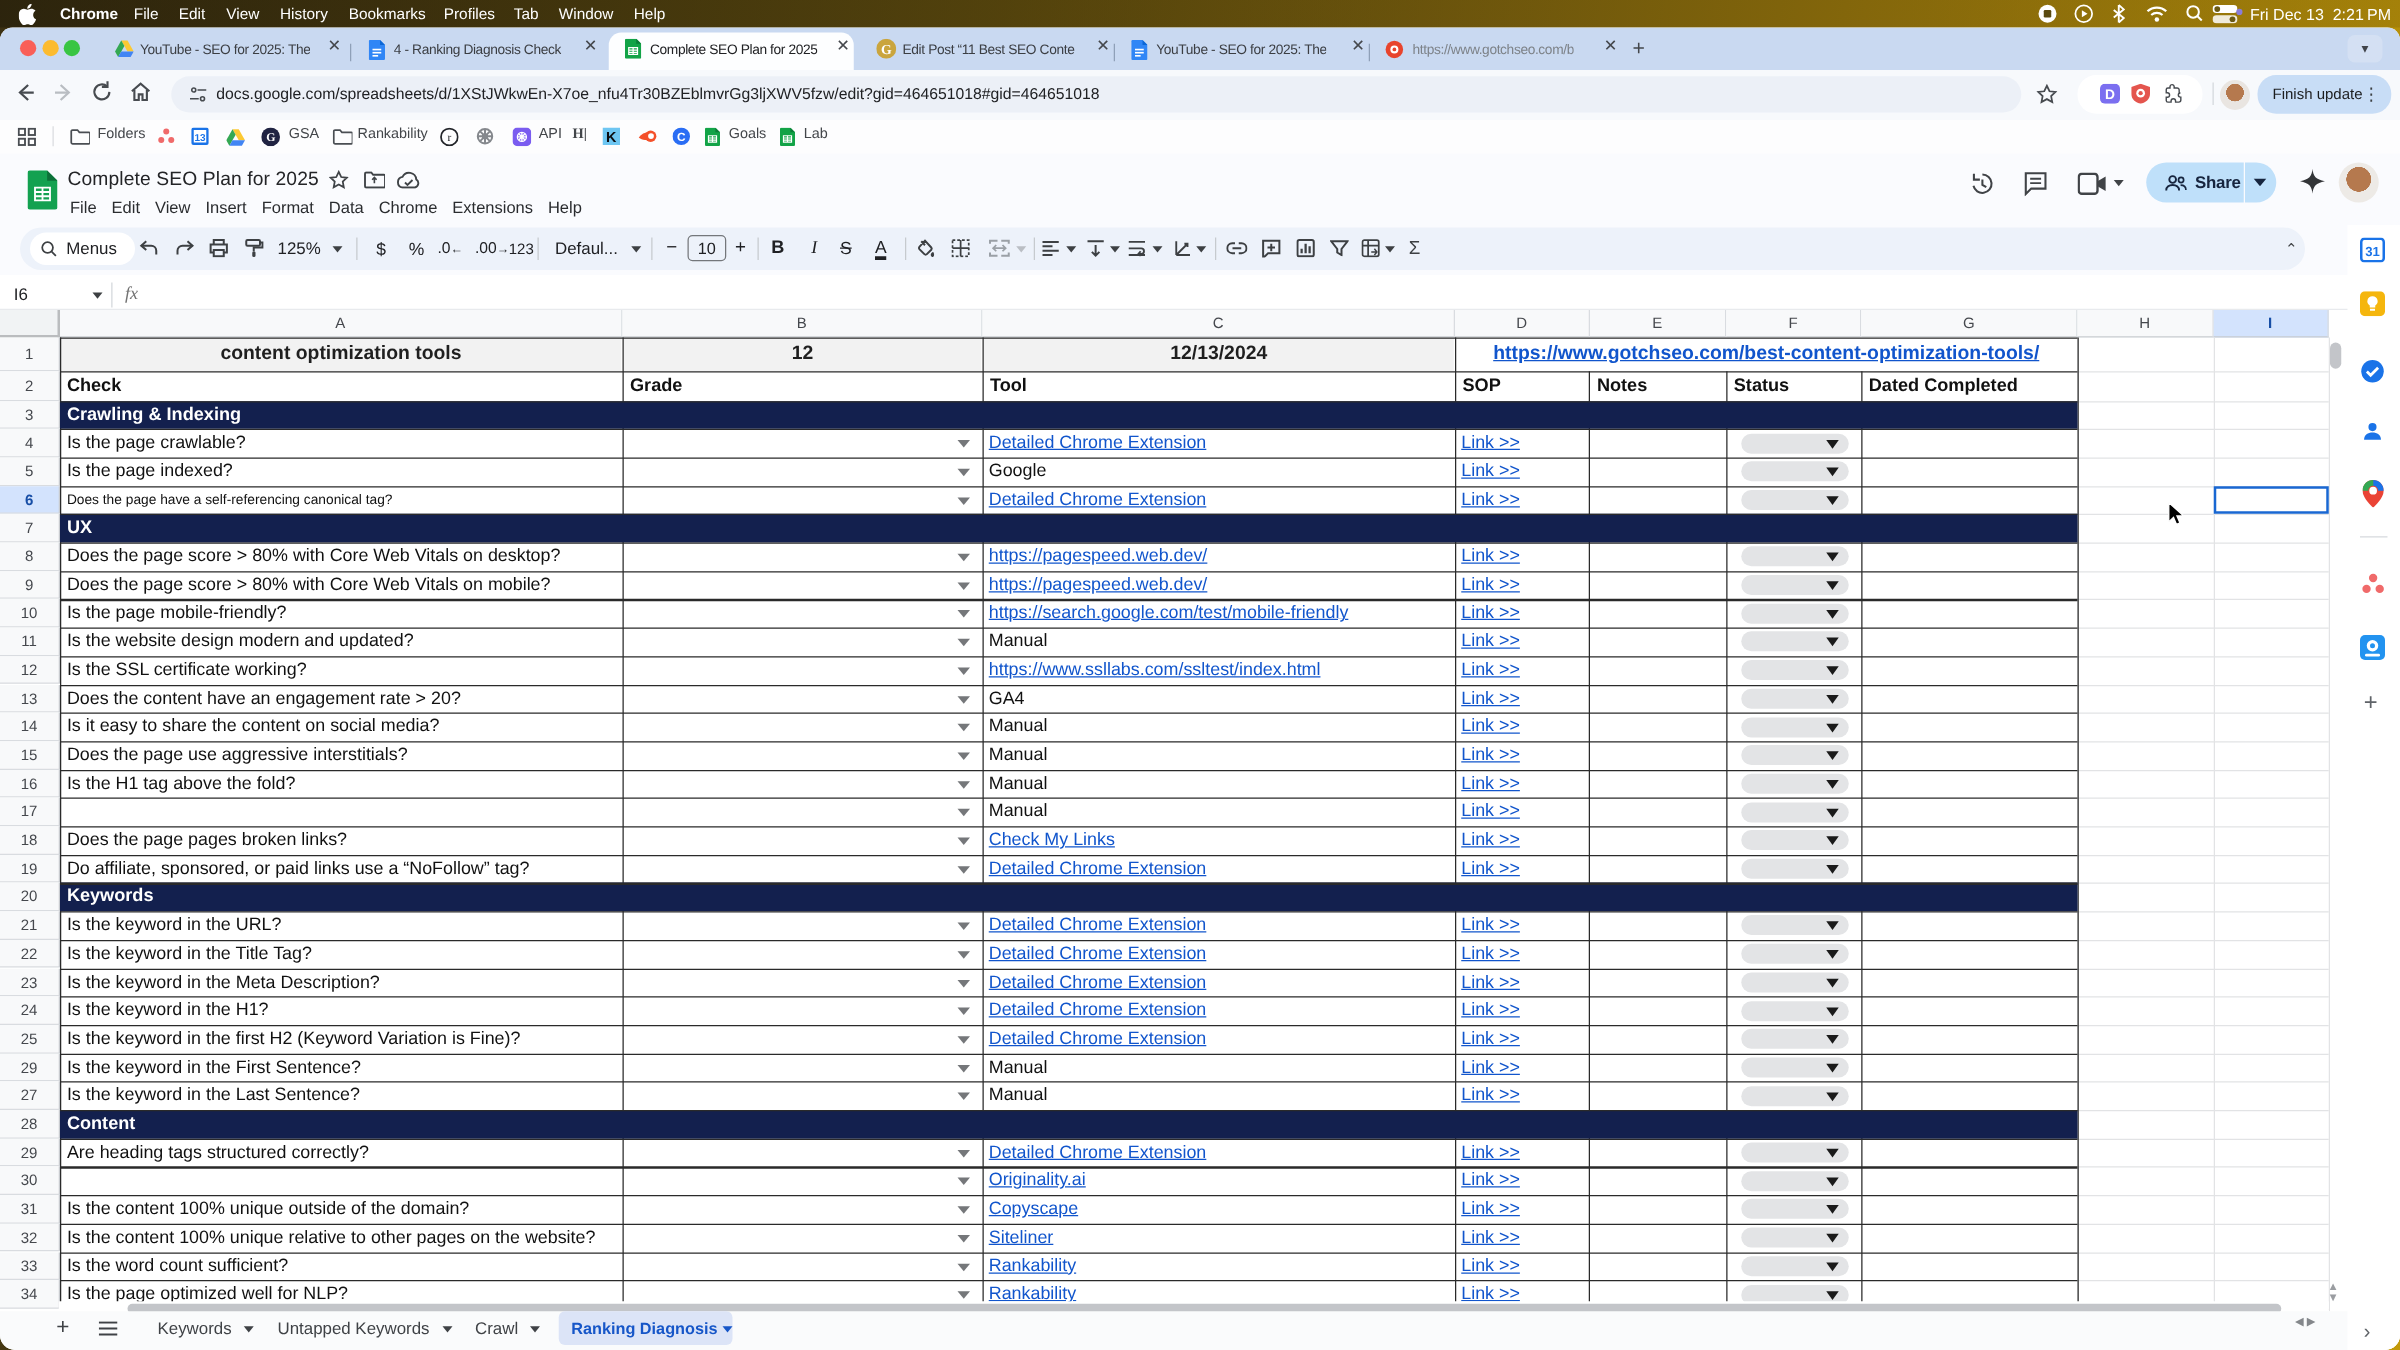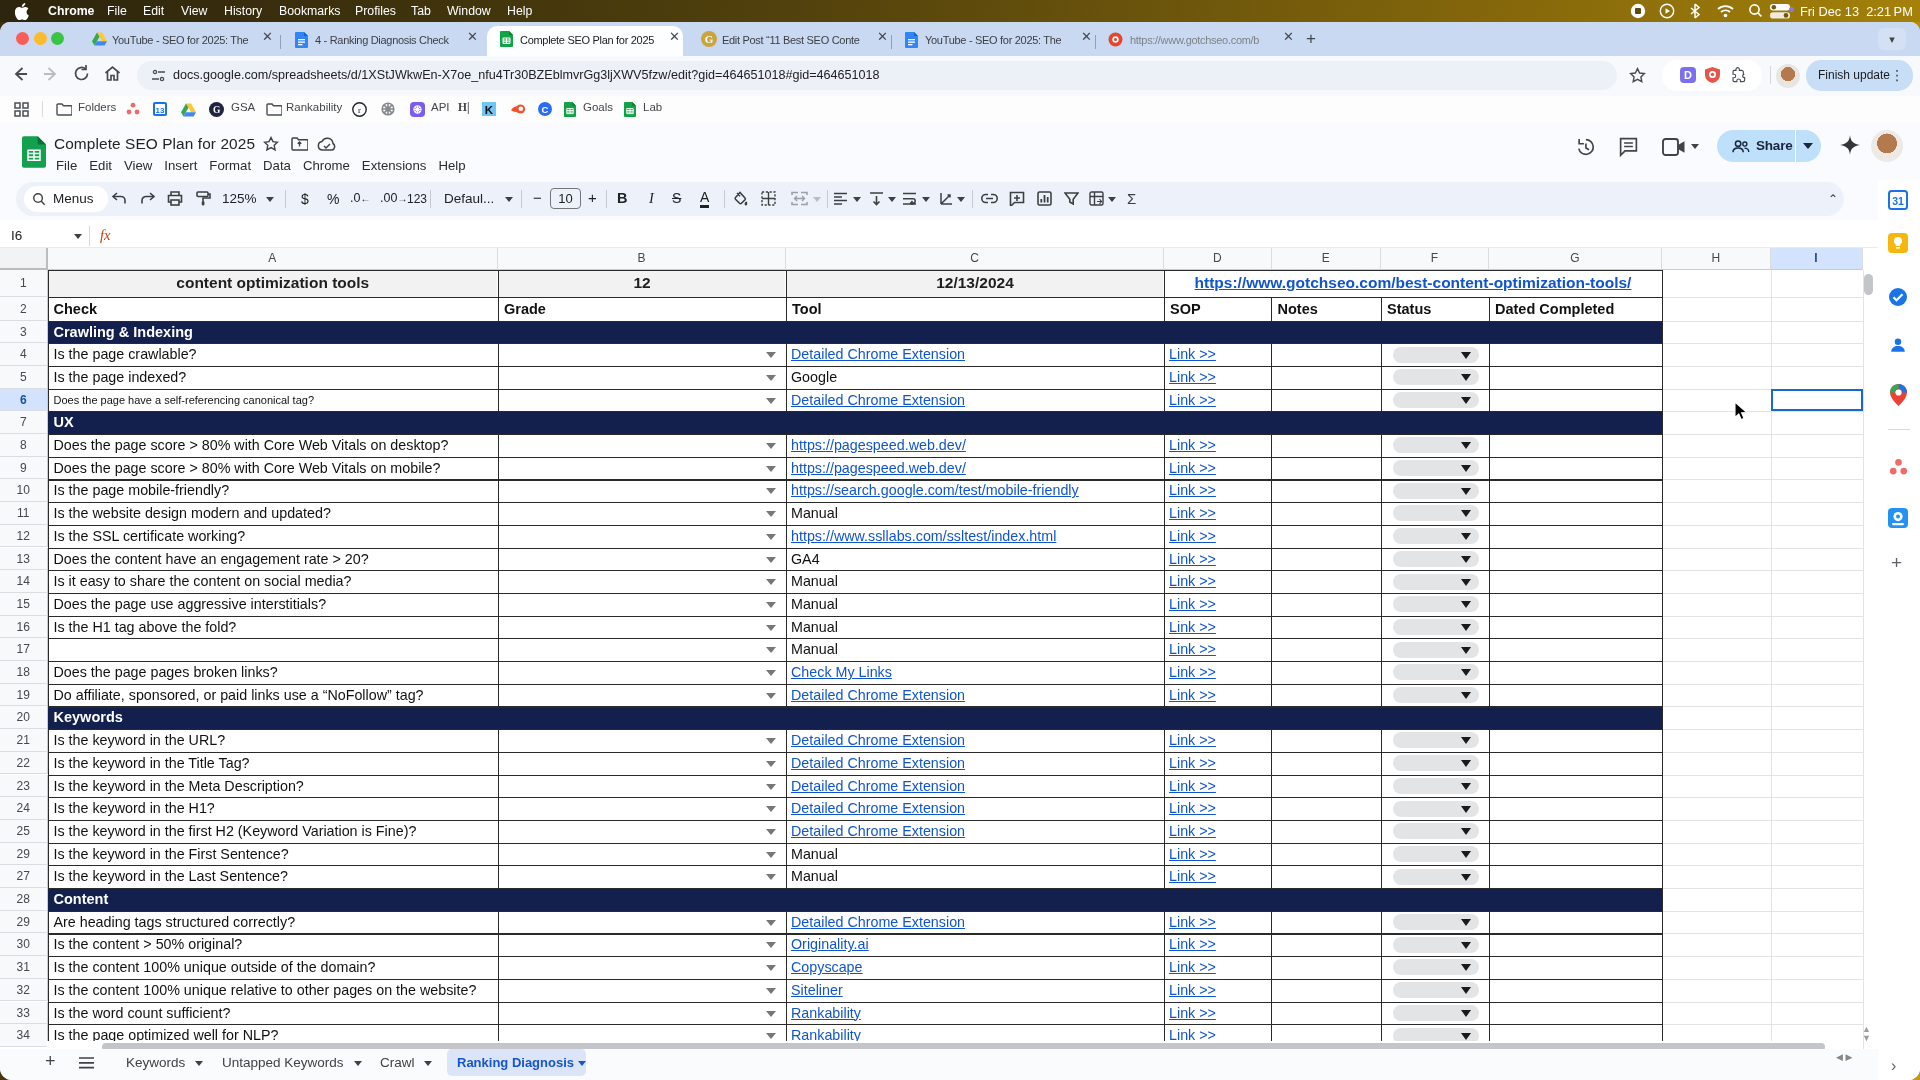--- a/index.html
+++ b/index.html
@@ -446,21 +446,21 @@
         </svg>
 <div class="abs" style="left:1092px;top:15px;width:0;height:0;border-left:4px solid transparent;border-right:4px solid transparent;border-top:5px solid #3d4043"></div>
 <div class="abs" style="left:1111px;top:8px;font-size:15px;color:#3d4043">Σ</div>
 <div class="abs" style="left:1812px;top:10px;font-size:12px;color:#3d4043">⌃</div>
 </div>
     </div>
 <div id="fbar">
 <div class="abs" style="left:11px;top:8px;font-size:13.5px;color:#202124">I6</div>
 <div class="abs" style="left:74px;top:14px;width:0;height:0;border-left:4px solid transparent;border-right:4px solid transparent;border-top:5px solid #3d4043"></div>
 <div class="abs" style="left:89px;top:6px;width:1px;height:20px;background:#d4d7db"></div>
-<div class="abs" style="left:100px;top:7px;font-size:14.5px;font-style:italic;color:#c2410c;font-family:'Liberation Serif',serif">fx</div>
+<div class="abs" style="left:100px;top:7px;font-size:14.5px;font-style:italic;color:#737373;font-family:'Liberation Serif',serif">fx</div>
 </div>
 <div id="grid">
 <div class="abs" style="left:0;top:0;width:47.5px;height:21.5px;background:#f1f3f4;border-right:2px solid #babcbe;border-bottom:2px solid #babcbe"></div>
 <div class="colh" style="left:47.5px;width:450.5px;background:#f8f9fa;color:#45484d">A</div>
 <div class="colh" style="left:498px;width:288px;background:#f8f9fa;color:#45484d">B</div>
 <div class="colh" style="left:786px;width:378px;background:#f8f9fa;color:#45484d">C</div>
 <div class="colh" style="left:1164px;width:107.5px;background:#f8f9fa;color:#45484d">D</div>
 <div class="colh" style="left:1271.5px;width:109.5px;background:#f8f9fa;color:#45484d">E</div>
 <div class="colh" style="left:1381px;width:108px;background:#f8f9fa;color:#45484d">F</div>
 <div class="colh" style="left:1489px;width:173px;background:#f8f9fa;color:#45484d">G</div>
@@ -690,21 +690,20 @@
 <div class="cell" style="left:1164px;top:617.3px;width:107px;height:22.7px;line-height:22.7px;padding-left:5px;font-size:14.3px"><span class="lnk">Link &gt;&gt;</span></div>
 <div class="pill" style="left:1393px;top:620.65px;width:86px"></div>
 <div class="pillarrow" style="left:1461px;top:625.65px"></div>
 <div class="navyrow" style="top:640.0px;height:22.7px;line-height:22.7px;font-size:14.5px">Content</div>
 <div class="cell q" style="left:47.5px;top:662.6999999999999px;width:450.5px;height:22.7px;line-height:22.7px;font-size:14.3px">Are heading tags structured correctly?</div>
 <div class="bchev" style="left:766px;top:671.6999999999999px"></div>
 <div class="cell" style="left:786px;top:662.6999999999999px;width:378px;height:22.7px;line-height:22.7px;padding-left:5px;font-size:14.3px;color:#111"><span class="lnk">Detailed Chrome Extension</span></div>
 <div class="cell" style="left:1164px;top:662.6999999999999px;width:107px;height:22.7px;line-height:22.7px;padding-left:5px;font-size:14.3px"><span class="lnk">Link &gt;&gt;</span></div>
 <div class="pill" style="left:1393px;top:666.05px;width:86px"></div>
 <div class="pillarrow" style="left:1461px;top:671.05px"></div>
-<div class="cell q" style="left:47.5px;top:685.4px;width:450.5px;height:22.7px;line-height:22.7px;font-size:14.3px">Is the content &gt; 50% original?</div>
 <div class="bchev" style="left:766px;top:694.4px"></div>
 <div class="cell" style="left:786px;top:685.4px;width:378px;height:22.7px;line-height:22.7px;padding-left:5px;font-size:14.3px;color:#111"><span class="lnk">Originality.ai</span></div>
 <div class="cell" style="left:1164px;top:685.4px;width:107px;height:22.7px;line-height:22.7px;padding-left:5px;font-size:14.3px"><span class="lnk">Link &gt;&gt;</span></div>
 <div class="pill" style="left:1393px;top:688.75px;width:86px"></div>
 <div class="pillarrow" style="left:1461px;top:693.75px"></div>
 <div class="cell q" style="left:47.5px;top:708.1px;width:450.5px;height:22.7px;line-height:22.7px;font-size:14.3px">Is the content 100% unique outside of the domain?</div>
 <div class="bchev" style="left:766px;top:717.1px"></div>
 <div class="cell" style="left:786px;top:708.1px;width:378px;height:22.7px;line-height:22.7px;padding-left:5px;font-size:14.3px;color:#111"><span class="lnk">Copyscape</span></div>
 <div class="cell" style="left:1164px;top:708.1px;width:107px;height:22.7px;line-height:22.7px;padding-left:5px;font-size:14.3px"><span class="lnk">Link &gt;&gt;</span></div>
 <div class="pill" style="left:1393px;top:711.45px;width:86px"></div>

